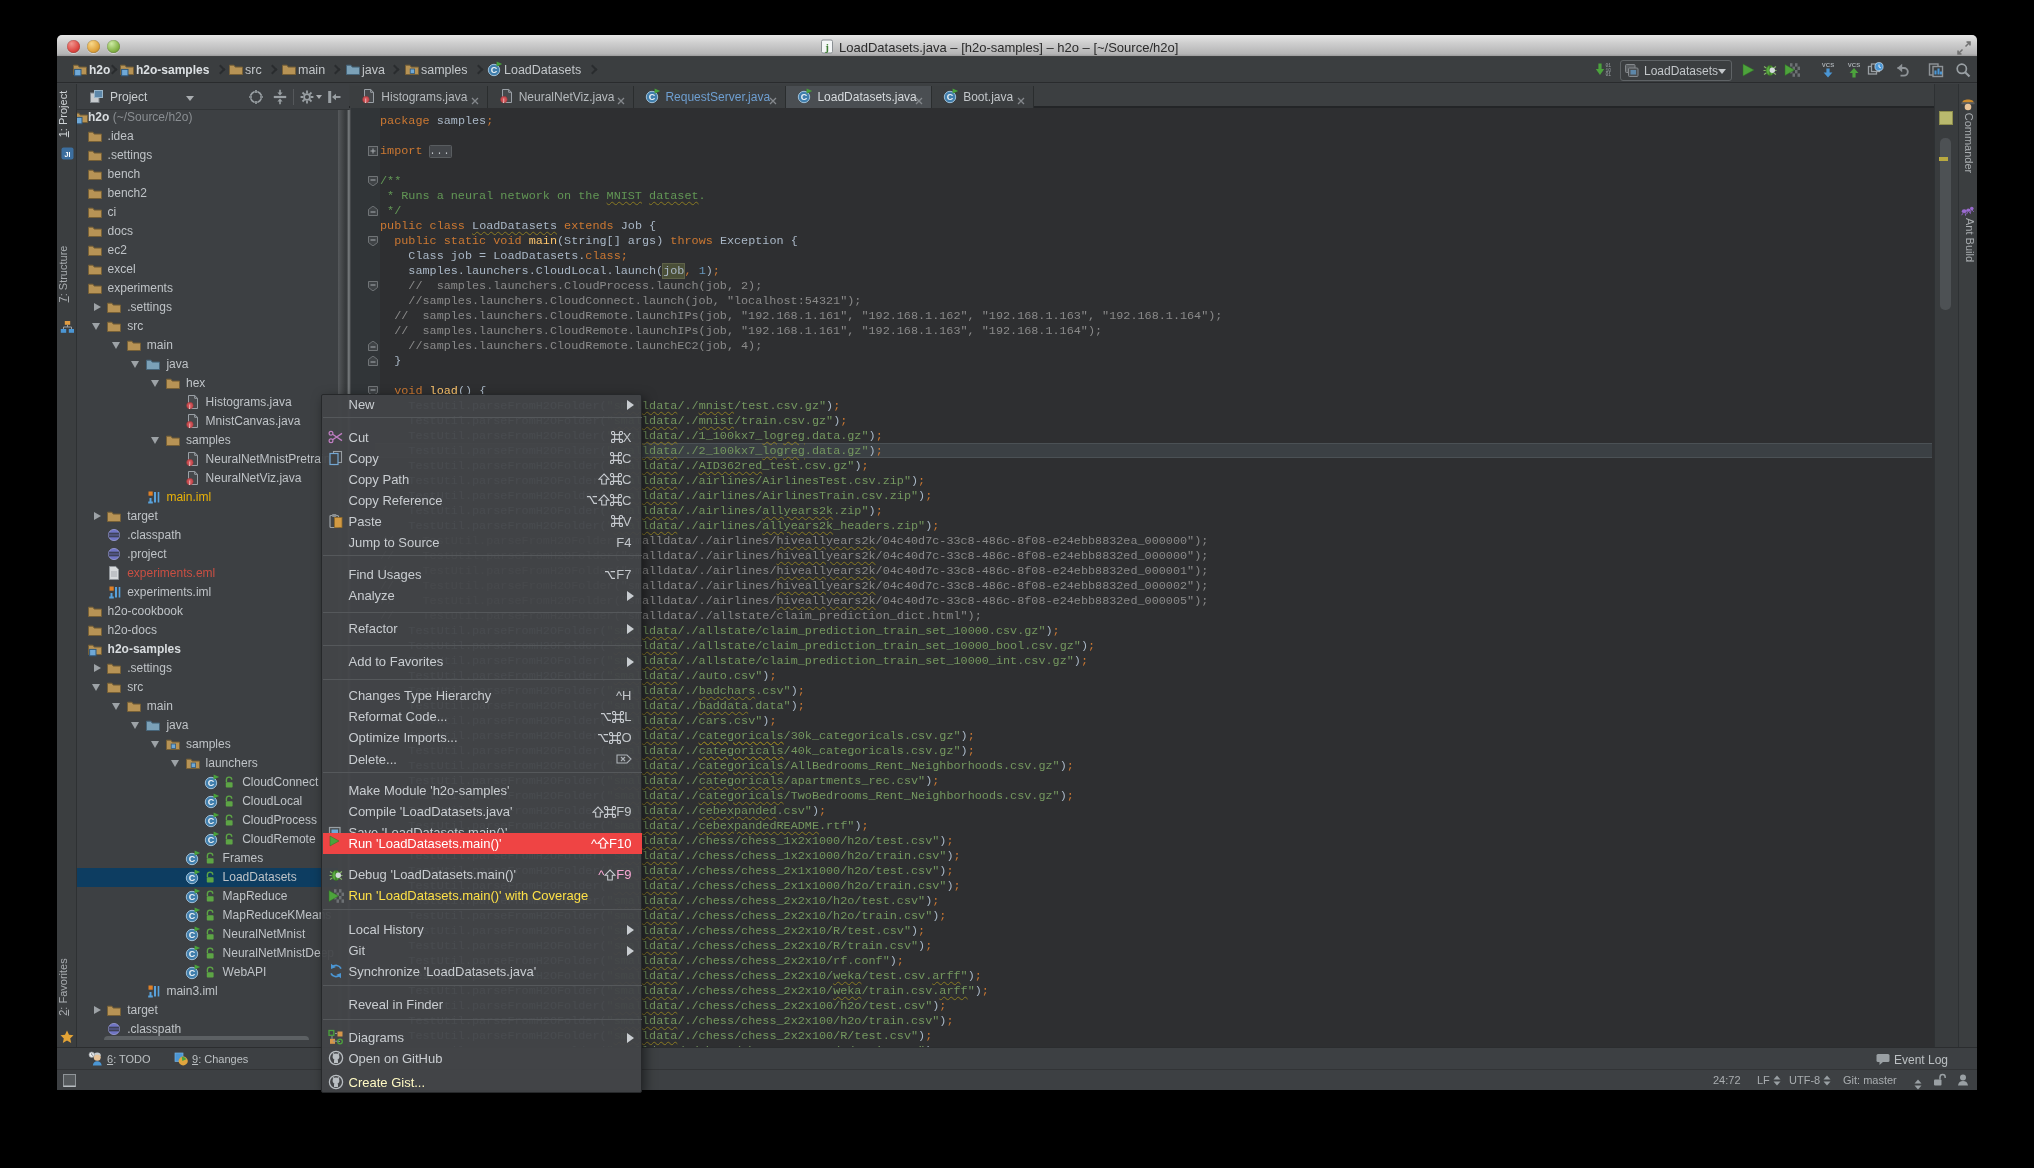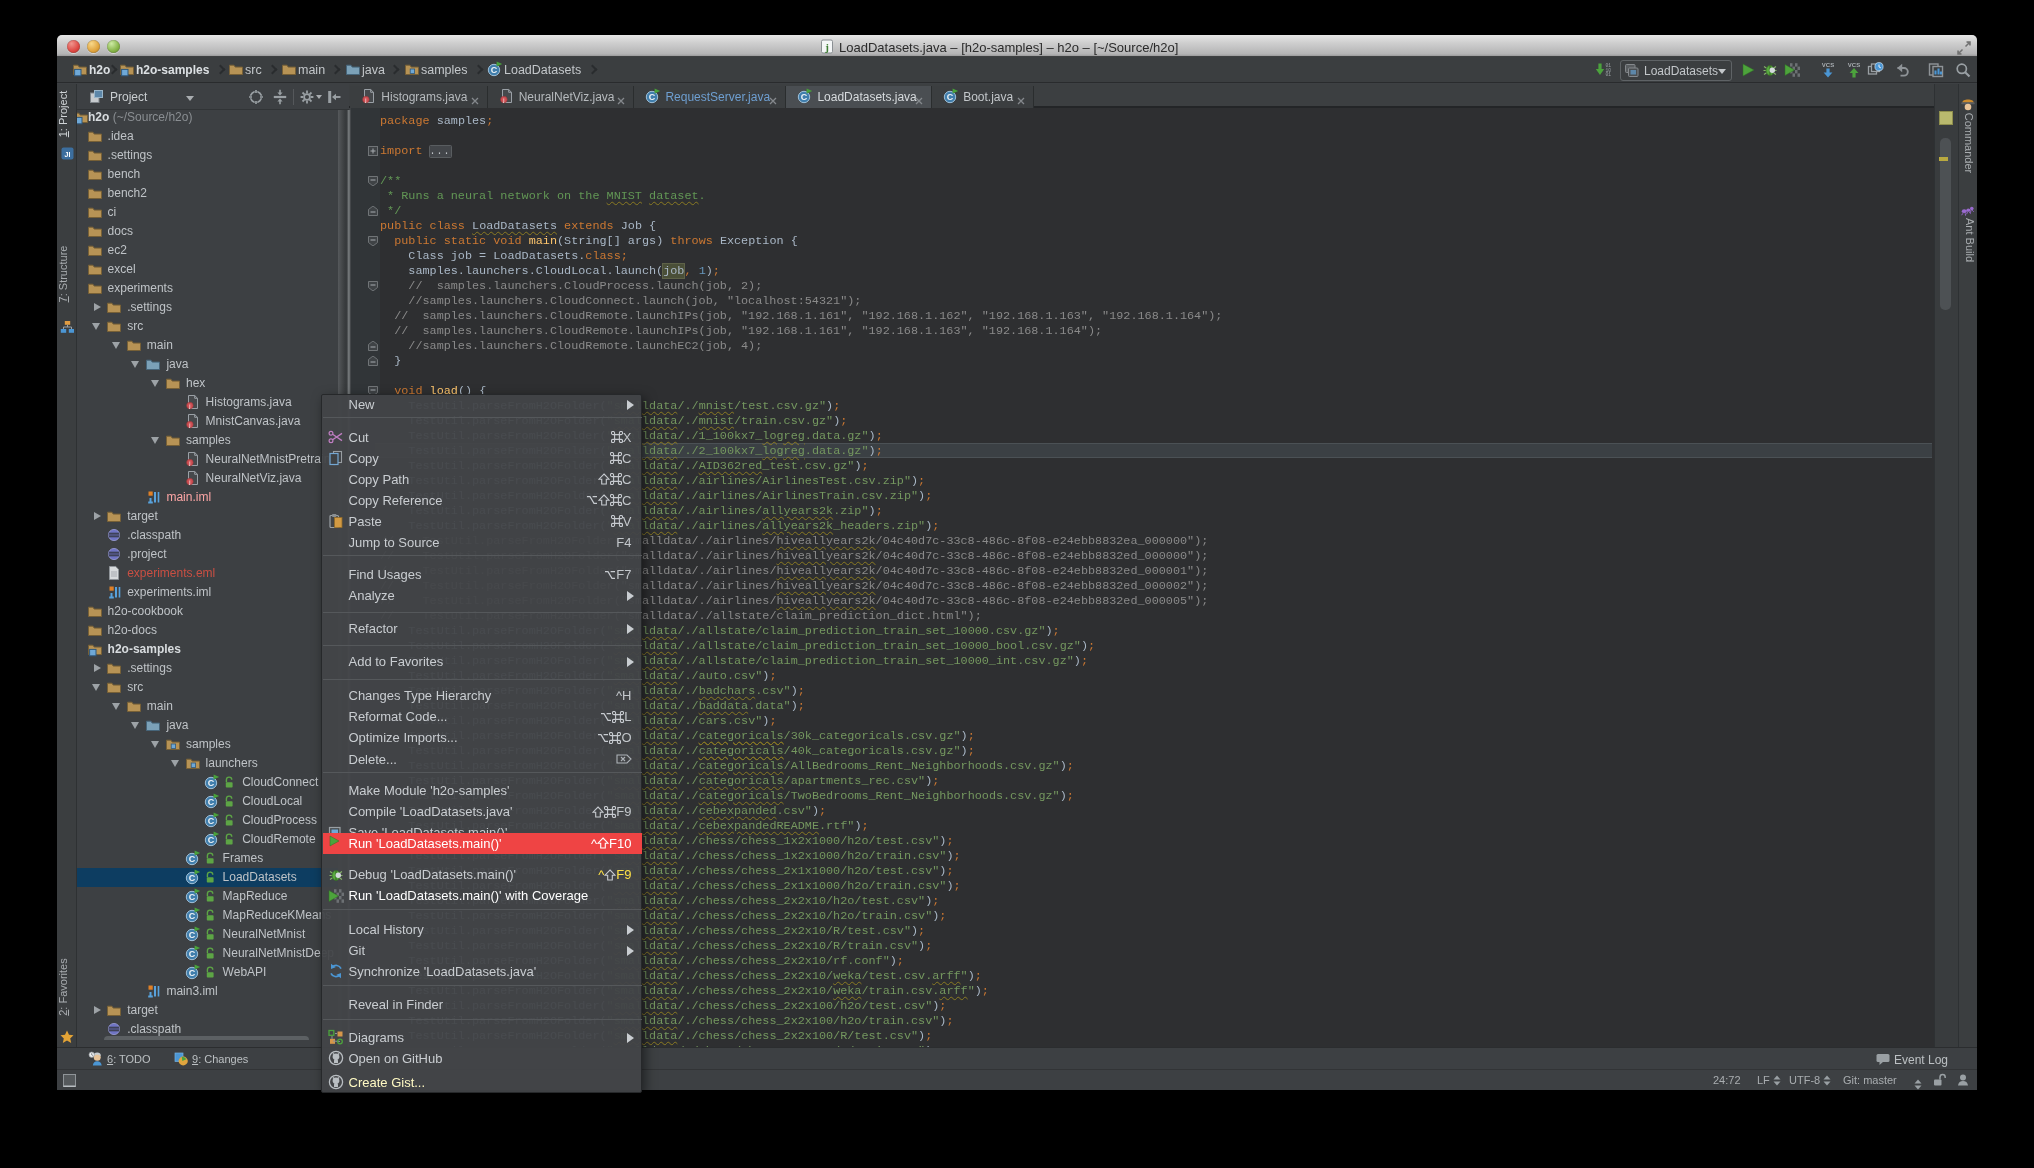--- a/index.html
+++ b/index.html
@@ -301,21 +301,21 @@
         <path d="M9.7 1.5v2.8h2.8" fill="none" stroke="#9aa0a6" stroke-width="1"></path>
         <circle cx="4.9" cy="11.6" r="3.3" fill="#cf5055" stroke="#8e3538" stroke-width=".6"></circle>
         <text x="4.9" y="13.8" font-family="Liberation Sans" font-size="5.5" fill="#fff" text-anchor="middle">j</text>
       </svg></div>
 <div class="trow" style="position:absolute;left:128.60000000000002px;top:358.5px;color:#bfc3c7">NeuralNetViz.java</div>
 <div style="position:absolute;left:70.4px;top:380.0px"><svg width="14" height="14" viewBox="0 0 14 14">
         <rect x="1.5" y="1.5" width="4.2" height="4.2" fill="#e08027"></rect>
         <path d="M3.5 12.5V8 M1.2 12.5h4.6 M8 2v10.5" stroke="#58a2dc" stroke-width="2" fill="none"></path>
         <path d="M11.5 2v10.5" stroke="#58a2dc" stroke-width="1.6" fill="none"></path>
       </svg></div>
-<div class="trow" style="position:absolute;left:89.4px;top:377.5px;color:#fca5a5">main.iml</div>
+<div class="trow" style="position:absolute;left:89.4px;top:377.5px;color:#eab308">main.iml</div>
 <div class="are" style="left:17.200000000000003px;top:401.5px"></div>
 <div style="position:absolute;left:29.200000000000003px;top:398.0px"><svg width="16" height="16" viewBox="0 0 16 16">
         <path d="M1.5 4.2h4.4l1.3 1.9h7.3v7.4h-13z" fill="#b79355" stroke="#776036" stroke-width="1"></path>
       </svg></div>
 <div class="trow" style="position:absolute;left:50.2px;top:396.5px;color:#bfc3c7">target</div>
 <div style="position:absolute;left:29.200000000000003px;top:417.0px"><svg width="16" height="16" viewBox="0 0 16 16">
         <circle cx="8" cy="8" r="5.6" fill="#6f74c4" stroke="#9a9dd8" stroke-width=".8"></circle>
         <path d="M2.8 6.2h10.4M2.4 8h11.2M2.8 9.8h10.4" stroke="#2e3135" stroke-width="1.1"></path>
       </svg></div>
 <div class="trow" style="position:absolute;left:50.2px;top:415.5px;color:#bfc3c7">.classpath</div>
@@ -815,25 +815,25 @@
         </svg>F10</span>
     </div>
 <div class="mi" style="top:469.9px;color:#c9cdd1">
       <span class="ico" style="position:absolute;left:5px;top:2px"><svg width="16" height="16" viewBox="0 0 16 16">
           <path d="M2 4.5l2.6 1.8M14 4.5l-2.6 1.8M1.5 8.5H4M14.5 8.5H12M2 12.5l2.6-1.8M14 12.5l-2.6-1.8" stroke="#87b36b" stroke-width="1.1"></path>
           <ellipse cx="8" cy="8.5" rx="4" ry="4.9" fill="#57a83f" stroke="#356f22" stroke-width=".7"></ellipse>
           <path d="M8 3.6v9.8" stroke="#2e5e1c" stroke-width=".9"></path>
           <circle cx="10.3" cy="8.2" r="2.7" fill="#d4d9dd"></circle>
         </svg></span>
       <span class="lab">Debug 'LoadDatasets.main()'</span>
-      <span class="sc" style="color:#fde047">^<svg style="vertical-align:-1.5px" width="12" height="12" viewBox="0 0 12 12">
+      <span class="sc" style="color:#f9a8d4">^<svg style="vertical-align:-1.5px" width="12" height="12" viewBox="0 0 12 12">
           <path d="M6 1L11 6.2H8.3V11H3.7V6.2H1z" fill="none" stroke="#c7cbd0" stroke-width="1.1"></path>
         </svg>F9</span>
     </div>
-<div class="mi" style="top:490.9px;color:#ffffff">
+<div class="mi" style="top:490.9px;color:#fde047">
       <span class="ico" style="position:absolute;left:5px;top:2px"><svg width="16" height="16" viewBox="0 0 16 16">
           <rect x="6.0" y="1.2" width="2.5" height="3.4" fill="#6d7174"></rect>
           <rect x="6.0" y="8.0" width="2.5" height="3.4" fill="#6d7174"></rect>
           <rect x="8.5" y="4.6" width="2.5" height="3.4" fill="#6d7174"></rect>
           <rect x="8.5" y="11.399999999999999" width="2.5" height="3.4" fill="#6d7174"></rect>
           <rect x="11.0" y="1.2" width="2.5" height="3.4" fill="#6d7174"></rect>
           <rect x="11.0" y="8.0" width="2.5" height="3.4" fill="#6d7174"></rect>
           <rect x="13.5" y="4.6" width="2.5" height="3.4" fill="#6d7174"></rect>
           <rect x="13.5" y="11.399999999999999" width="2.5" height="3.4" fill="#6d7174"></rect>
           <polygon points="1,2.5 10.5,8 1,13.5" fill="#4da33c" stroke="#2f7223" stroke-width="0.5"></polygon>

